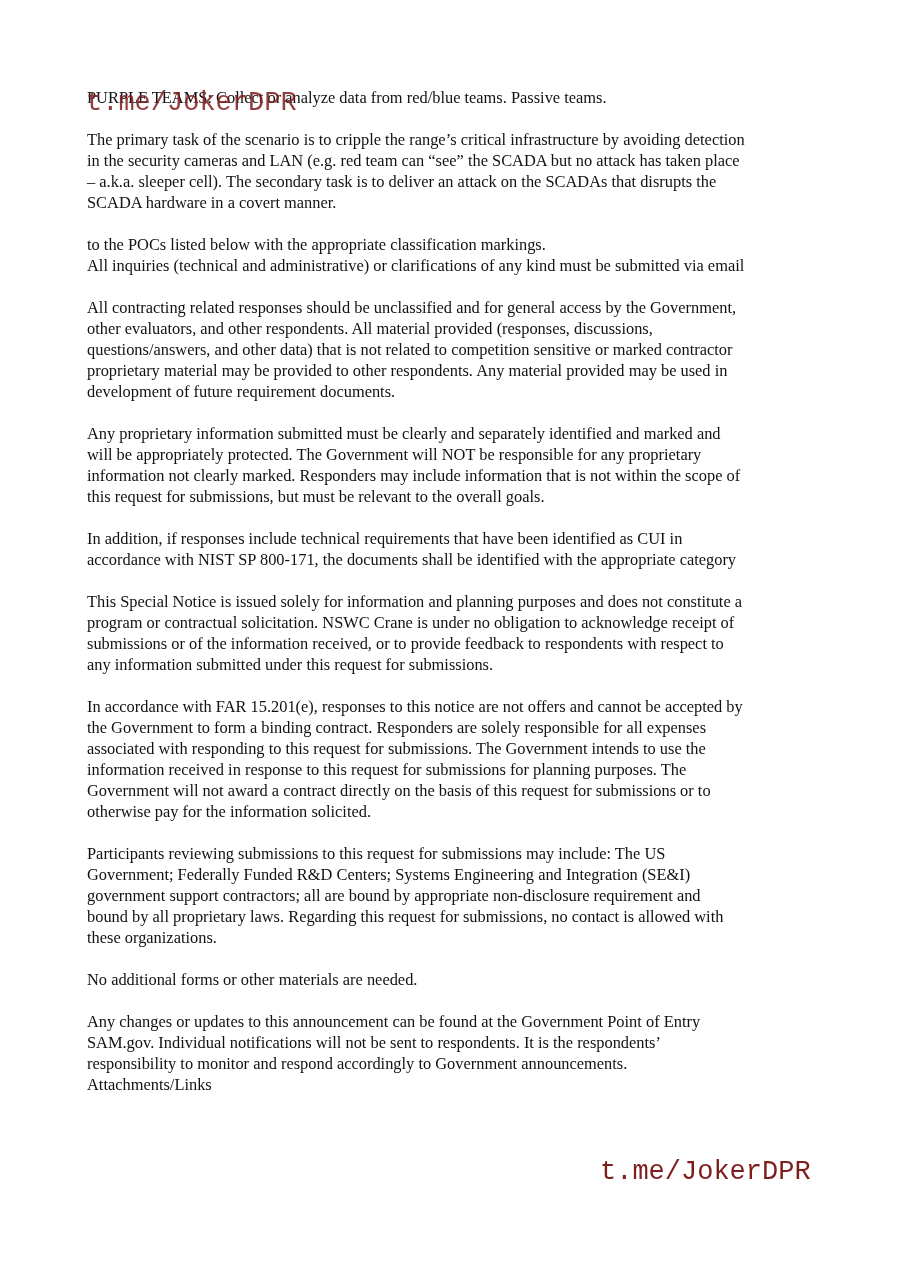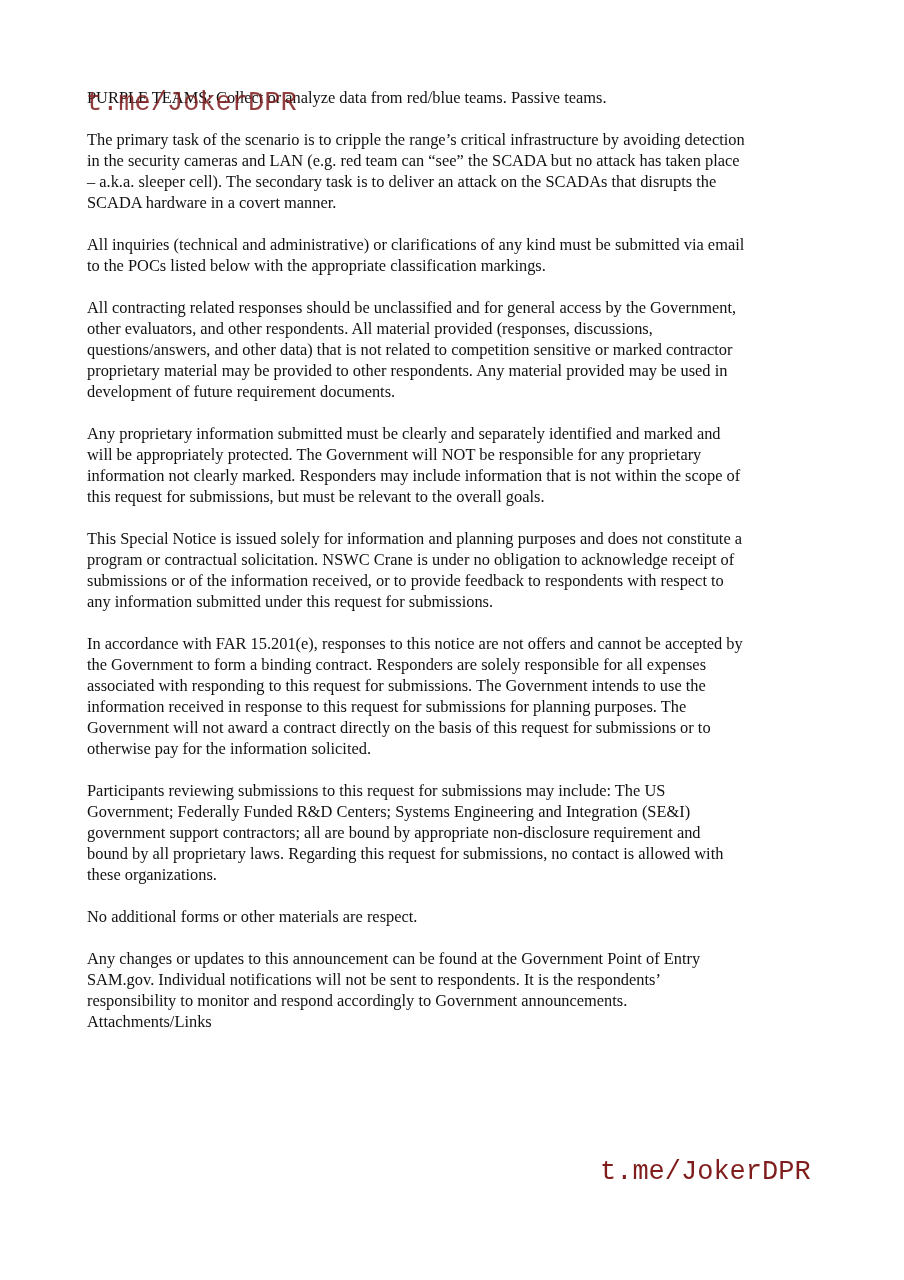--- a/index.html
+++ b/index.html
@@ -17,26 +17,26 @@
   }
   .wm-top { left: 86px; top: 88px; opacity: 0.85; }
   .wm-bottom { left: 600px; top: 1157px; }
 </style>
 </head>
 <body>
 
 <div class="page" id="doc">
     <div class="para"><span class="line">PURPLE TEAMS: Collect or analyze data from red/blue teams. Passive teams.</span></div>
     <div class="para"><span class="line">The primary task of the scenario is to cripple the range’s critical infrastructure by avoiding detection</span><span class="line">in the security cameras and LAN (e.g. red team can “see” the SCADA but no attack has taken place</span><span class="line">– a.k.a. sleeper cell). The secondary task is to deliver an attack on the SCADAs that disrupts the</span><span class="line">SCADA hardware in a covert manner.</span></div>
-    <div class="para"><span class="line">All inquiries (technical and administrative) or clarifications of any kind must be submitted via email</span><span class="line">to the POCs listed below with the appropriate classification markings.</span></div>
+    <div class="para"><span class="line">to the POCs listed below with the appropriate classification markings.</span><span class="line">All inquiries (technical and administrative) or clarifications of any kind must be submitted via email</span></div>
     <div class="para"><span class="line">All contracting related responses should be unclassified and for general access by the Government,</span><span class="line">other evaluators, and other respondents. All material provided (responses, discussions,</span><span class="line">questions/answers, and other data) that is not related to competition sensitive or marked contractor</span><span class="line">proprietary material may be provided to other respondents. Any material provided may be used in</span><span class="line">development of future requirement documents.</span></div>
     <div class="para"><span class="line">Any proprietary information submitted must be clearly and separately identified and marked and</span><span class="line">will be appropriately protected. The Government will NOT be responsible for any proprietary</span><span class="line">information not clearly marked.  Responders may include information that is not within the scope of</span><span class="line">this request for submissions, but must be relevant to the overall goals.</span></div>
-    <div class="para"></div>
+    <div class="para"><span class="line">In addition, if responses include technical requirements that have been identified as CUI in</span><span class="line">accordance with NIST SP 800-171, the documents shall be identified with the appropriate category</span></div>
     <div class="para"><span class="line">This Special Notice is issued solely for information and planning purposes and does not constitute a</span><span class="line">program or contractual solicitation. NSWC Crane is under no obligation to acknowledge receipt of</span><span class="line">submissions or of the information received, or to provide feedback to respondents with respect to</span><span class="line">any information submitted under this request for submissions.</span></div>
     <div class="para"><span class="line">In accordance with FAR 15.201(e), responses to this notice are not offers and cannot be accepted by</span><span class="line">the Government to form a binding contract. Responders are solely responsible for all expenses</span><span class="line">associated with responding to this request for submissions. The Government intends to use the</span><span class="line">information received in response to this request for submissions for planning purposes. The</span><span class="line">Government will not award a contract directly on the basis of this request for submissions or to</span><span class="line">otherwise pay for the information solicited.</span></div>
     <div class="para"><span class="line">Participants reviewing submissions to this request for submissions may include: The US</span><span class="line">Government; Federally Funded R&amp;D Centers; Systems Engineering and Integration (SE&amp;I)</span><span class="line">government support contractors; all are bound by appropriate non-disclosure requirement and</span><span class="line">bound by all proprietary laws. Regarding this request for submissions, no contact is allowed with</span><span class="line">these organizations.</span></div>
     <div class="para"></div>
-    <div class="para"><span class="line">No additional forms or other materials are respect.</span></div>
+    <div class="para"><span class="line">No additional forms or other materials are needed.</span></div>
     <div class="para"><span class="line">Any changes or updates to this announcement can be found at the Government Point of Entry</span><span class="line">SAM.gov.   Individual notifications will not be sent to respondents.  It is the respondents’</span><span class="line">responsibility to monitor and respond accordingly to Government announcements.</span><span class="line">Attachments/Links</span></div>
   </div>
 
 <div class="watermark wm-top">t.me/JokerDPR</div>
 <div class="watermark wm-bottom">t.me/JokerDPR</div>
 
 </body></html>

